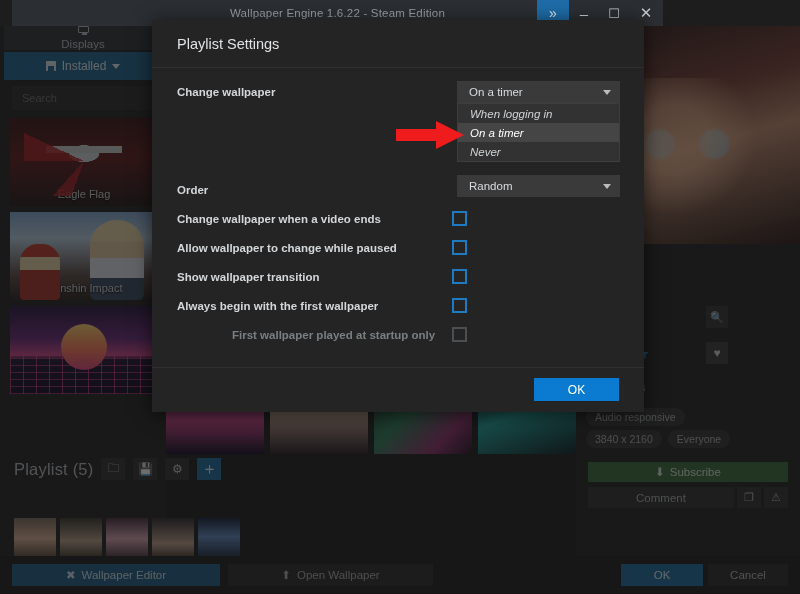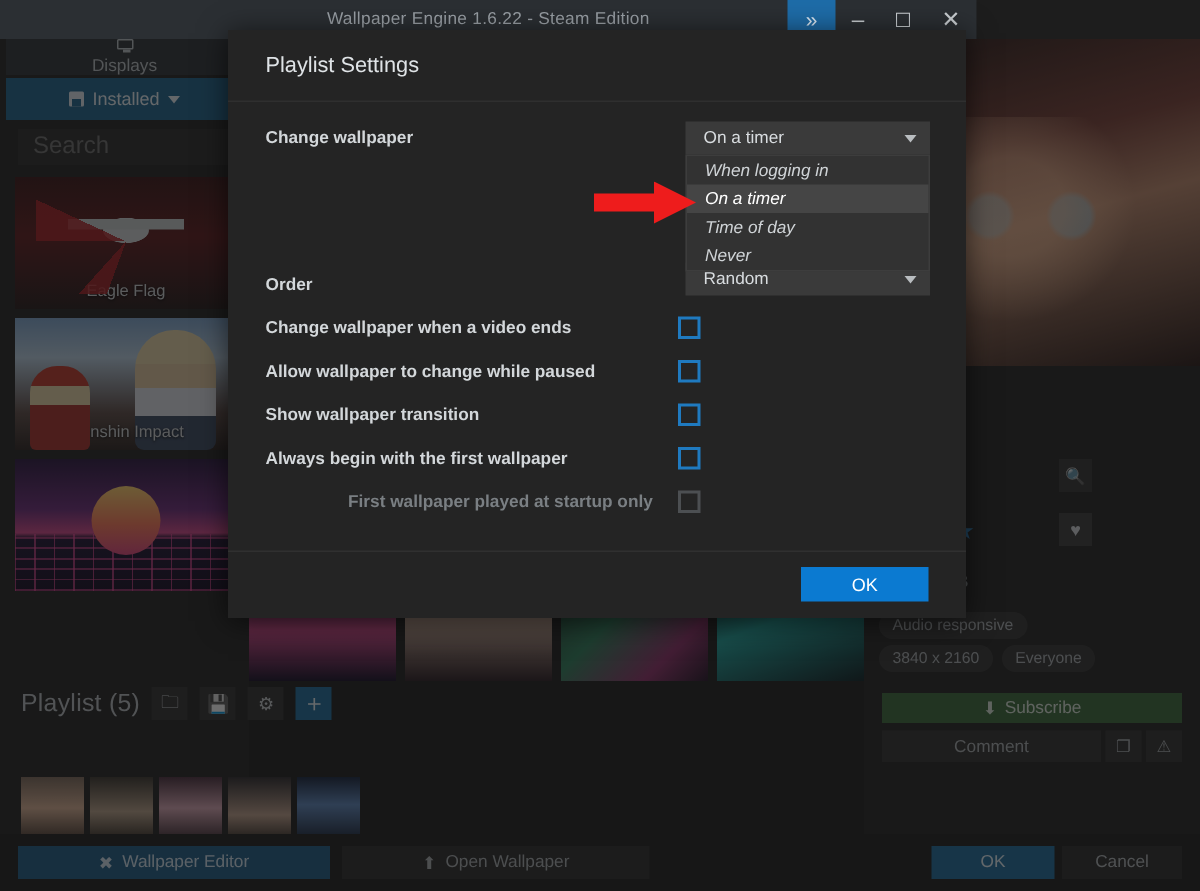--- a/index.html
+++ b/index.html
@@ -12,21 +12,21 @@
   }
   #app {
     position: relative;
     width: 800px; height: 594px;
     background: #1d1d1d;
     overflow: hidden;
   }
 
   
   .titlebar {
-    position: absolute; left: 0; top: 0; width: 651px; height: 26px;
+    position: absolute; left: 12px; top: 0; width: 651px; height: 26px;
     background: #2b2f33;
     display: flex; align-items: center;
   }
   .titlebar-title {
     position: absolute; left: 0; right: 0; text-align: center;
     font-size: 11.5px; color: #9aa0a6; letter-spacing: .2px;
   }
   .win-controls {
     position: absolute; right: 0; top: 0; height: 26px;
     display: flex; align-items: stretch;
@@ -63,21 +63,21 @@
   .disk-icon {
     width: 10px; height: 10px; background: #dfe7ee; border-radius: 1px; position: relative;
   }
   .disk-icon:after {
     content: ""; position: absolute; left: 2px; top: 5px; width: 6px; height: 5px; background: #1d648f;
   }
   .caret-d { width:0;height:0;border-left:4px solid transparent;border-right:4px solid transparent;border-top:5px solid currentColor; }
 
   .search-box {
     position: absolute; left: 12px; top: 60px; width: 145px; height: 24px;
-    background: #2c2c2c; color: #6e6e6e; font-size: 16px;
+    background: #2c2c2c; color: #6e6e6e; font-size: 11px;
     display: flex; align-items: center; padding-left: 10px;
   }
 
   .thumb-grid { position: absolute; left: 10px; top: 92px; width: 150px; }
   .thumb {
     position: relative; width: 148px; height: 88px; margin-bottom: 6px;
     overflow: hidden;
   }
   .thumb-label {
     position: absolute; left: 0; right: 0; bottom: 6px; text-align: center;
@@ -410,21 +410,20 @@
 
     <div class="row-label" style="left:25px; top:164px;">Order</div>
     <div class="combo" id="combo-order">
       <span>Random</span>
       <span class="arrow"></span>
     </div>
 
     <div class="dropdown-list">
       <div class="dropdown-item">When logging in</div>
       <div class="dropdown-item selected">On a timer</div>
-      <div class="dropdown-item">Time of day</div>
       <div class="dropdown-item">Never</div>
     </div>
 
     <div class="row-label" style="left:25px; top:193px;">Change wallpaper when a video ends</div>
     <div class="checkbox" style="left:300px; top:191px;"></div>
 
     <div class="row-label" style="left:25px; top:222px;">Allow wallpaper to change while paused</div>
     <div class="checkbox" style="left:300px; top:220px;"></div>
 
     <div class="row-label" style="left:25px; top:251px;">Show wallpaper transition</div>

